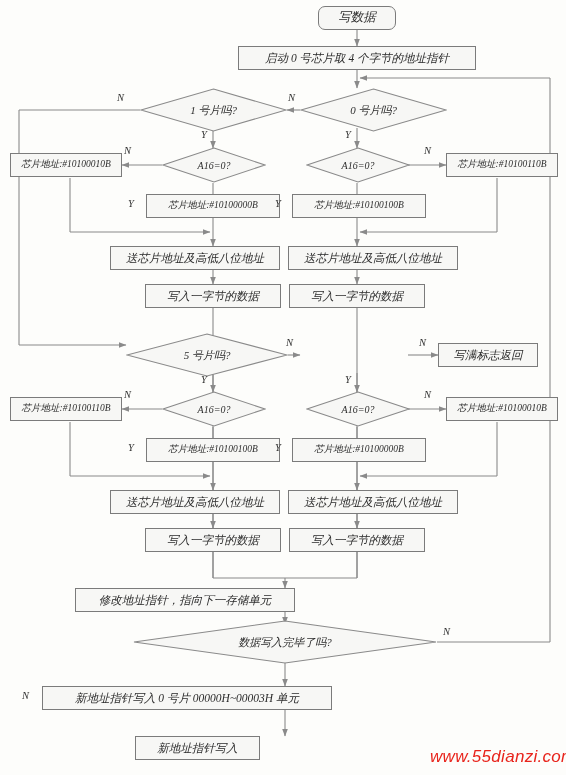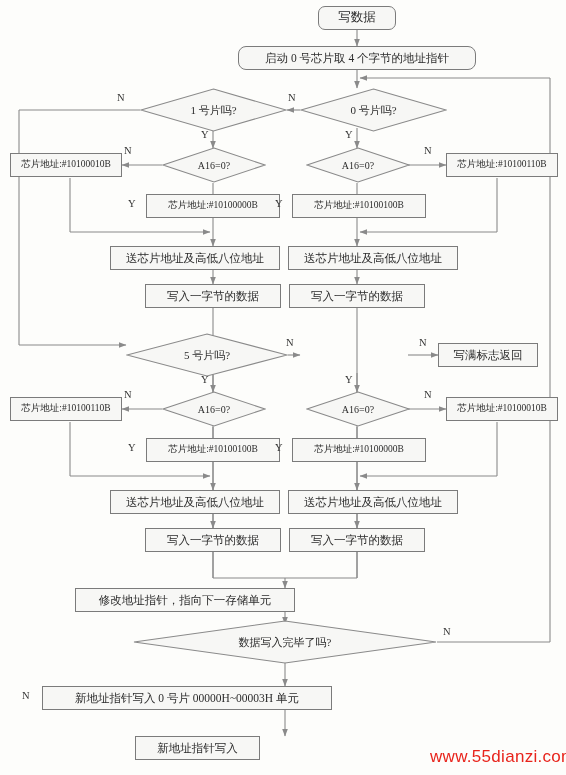--- a/index.html
+++ b/index.html
@@ -9,20 +9,21 @@
   }
   body {
     font-family: "Liberation Serif", "DejaVu Serif", serif;
   }
   #canvas {
     position: relative;
     width: 566px;
     height: 775px;
     background: #fdfdfb;
     overflow: hidden;
+    font-style: italic;
   }
   svg.wires {
     position: absolute;
     left: 0; top: 0;
     width: 566px;
     height: 775px;
   }
   .node {
     position: absolute;
     box-sizing: border-box;
@@ -169,21 +170,21 @@
       <path d="M285,660 L285,686" marker-end="url(#ah)"></path>
 
       <path d="M285,710 L285,736" marker-end="url(#ah)"></path>
     </g>
   </svg>
 
   <div class="node term" style="left:318px; top:6px; width:78px; height:24px;">
     <span>写数据</span>
   </div>
 
-  <div class="node proc" style="left:238px; top:46px; width:238px; height:24px;border-radius:8px;">
+  <div class="node proc" style="left:238px; top:46px; width:238px; height:24px;">
     <span>启动 0 号芯片取 4 个字节的地址指针</span>
   </div>
 
   <div class="diamond-wrap" style="left:140px; top:88px; width:147px; height:44px;">
     <svg width="147" height="44">
       <polygon points="73.5,1 146,22 73.5,43 1,22" fill="#f7f7f5" stroke="#8a8a8a" stroke-width="1.1"></polygon>
     </svg>
     <div class="diamond-label">1 号片吗?</div>
   </div>
 

